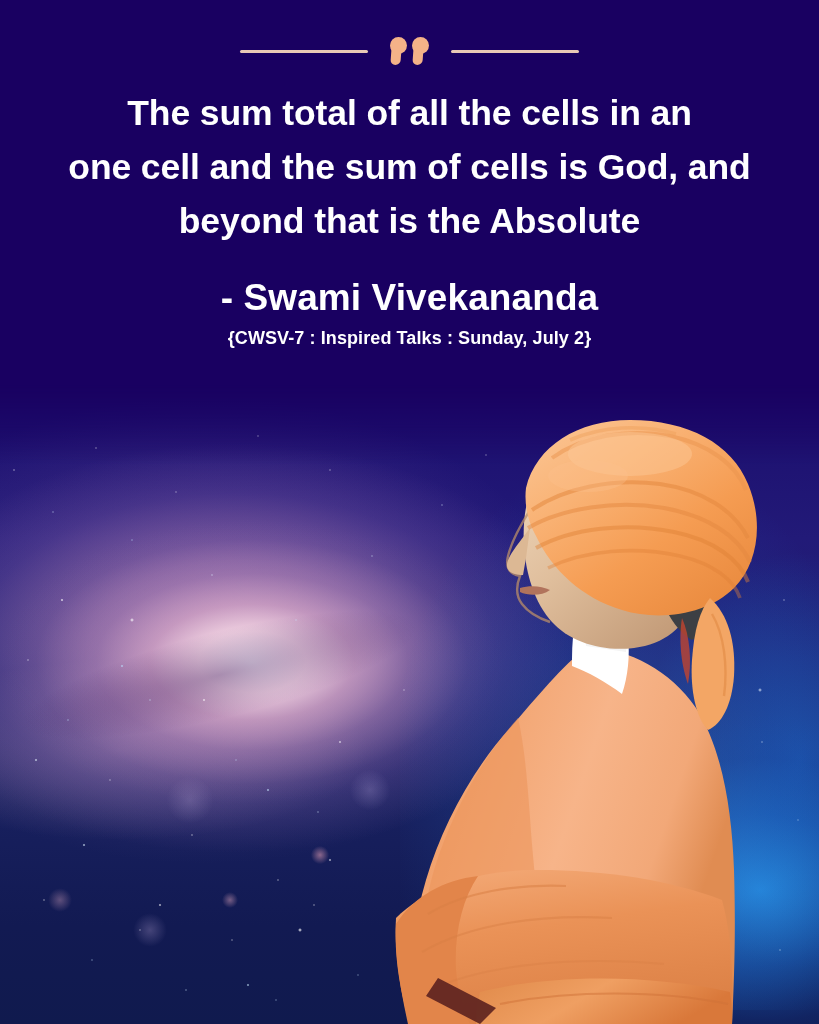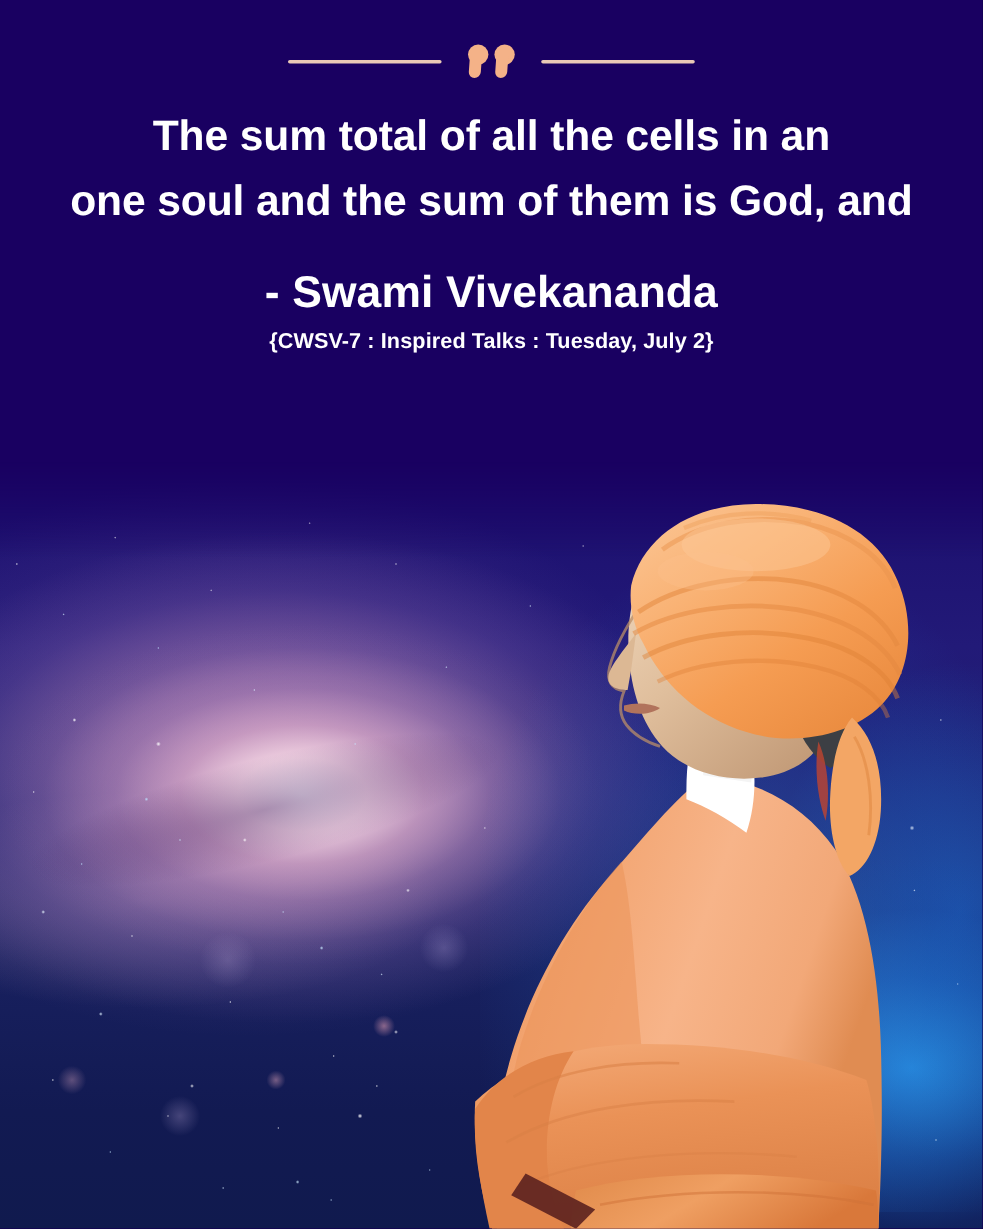--- a/index.html
+++ b/index.html
@@ -296,25 +296,26 @@
       <span class="orn-rule"></span>
       <span class="quote-glyph">
         <span class="qmark"></span>
         <span class="qmark"></span>
       </span>
       <span class="orn-rule"></span>
     </div>
 
     <div class="quote-text">
       <span class="quote-line">The sum total of all the cells in an</span>
-      <span class="quote-line">one soul and the sum of them is God, and</span>
+      <span class="quote-line">one cell and the sum of cells is God, and</span>
+      <span class="quote-line">beyond that is the Absolute</span>
     </div>
 
     <div class="attribution">- Swami Vivekananda</div>
-    <div class="citation">{CWSV-7 : Inspired Talks : Tuesday, July 2}</div>
+    <div class="citation">{CWSV-7 : Inspired Talks : Sunday, July 2}</div>
   </div>
 
   <div class="figure">
     <svg viewBox="0 0 489 606" xmlns="http://www.w3.org/2000/svg">
       <defs>
         <linearGradient id="robeG" x1="0" y1="0" x2="1" y2="0.4">
           <stop offset="0%" stop-color="#e9884b"></stop>
           <stop offset="28%" stop-color="#f2a470"></stop>
           <stop offset="58%" stop-color="#f7b489"></stop>
           <stop offset="84%" stop-color="#f2a878"></stop>

